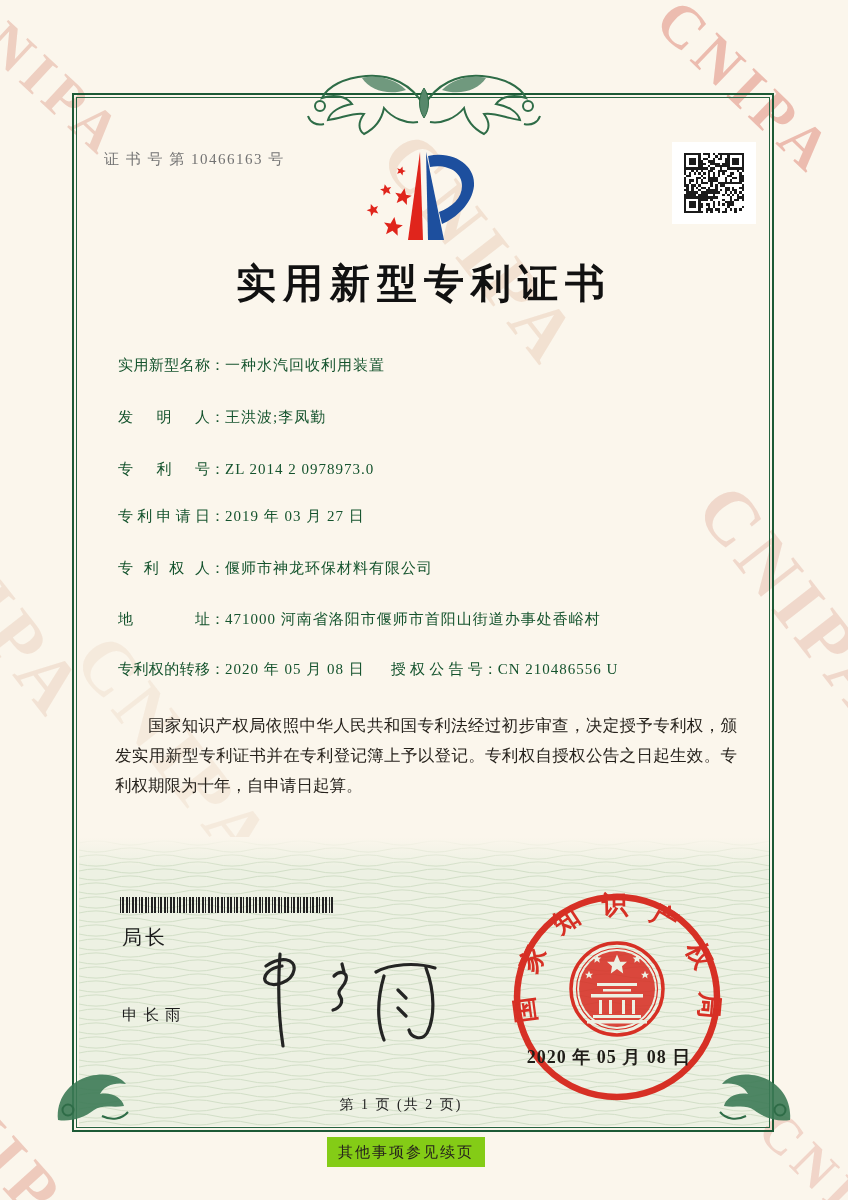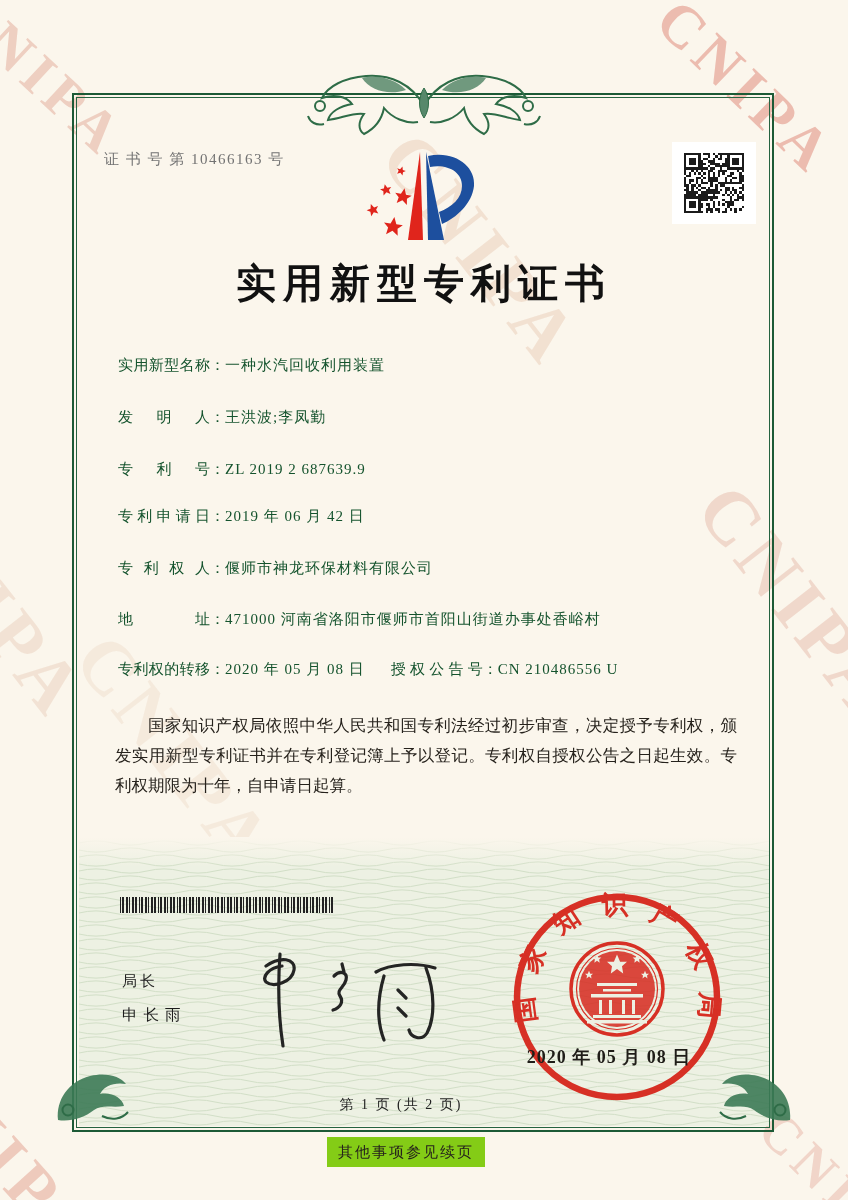--- a/index.html
+++ b/index.html
@@ -44,21 +44,21 @@
   .fvalue{letter-spacing:1px}
   .fr0{top:356px}.fr1{top:408px}.fr2{top:460px}.fr3{top:507px}.fr4{top:559px}.fr5{top:610px}
   #grant-row{top:660px}
   #grant-row .fvalue.first{display:inline-block;width:150px;margin-right:12px}
   
   #paras{position:absolute;left:103px;top:699px;width:646px;z-index:2;
          font-size:16.5px;line-height:30px;text-align:justify;color:#26221c}
   #paras p{margin:12px;text-indent:2em}
   
   #barcode{position:absolute;left:120px;top:897px;z-index:2}
-  #signer-title{position:absolute;left:122px;top:972px;font-size:15px;letter-spacing:3px;z-index:2}
+  #signer-title{position:absolute;left:122px;top:924px;font-size:20px;letter-spacing:3px;z-index:2}
   #signer-name{position:absolute;left:122px;top:1005px;font-size:15.5px;letter-spacing:6px;z-index:2}
   #signature{position:absolute;left:238px;top:942px;z-index:3}
   #seal{position:absolute;left:509px;top:889px;z-index:3;opacity:.95}
   #page-info{position:absolute;left:72px;width:658px;top:1096px;text-align:center;font-size:14px;
              letter-spacing:2px;z-index:2;color:#222}
   #footer-box{position:absolute;left:327px;top:1137px;width:158px;height:30px;background:#84cc16;
               z-index:2;text-align:center;font-size:15px;line-height:30px;letter-spacing:2px;color:#26221c}
 </style>
 </head>
 <body>
@@ -511,24 +511,24 @@
 
 <div id="title">实用新型专利证书</div>
 
 <div class="frow fr0">
   <span class="flabel">实用新型名称</span><span>：</span><span class="fvalue">一种水汽回收利用装置</span>
 </div>
 <div class="frow fr1">
   <span class="flabel">发明人</span><span>：</span><span class="fvalue">王洪波;李凤勤</span>
 </div>
 <div class="frow fr2">
-  <span class="flabel">专利号</span><span>：</span><span class="fvalue">ZL 2019 2 687639.9</span>
+  <span class="flabel">专利号</span><span>：</span><span class="fvalue">ZL 2014 2 0978973.0</span>
 </div>
 <div class="frow fr3">
-  <span class="flabel">专利申请日</span><span>：</span><span class="fvalue">2019 年 06 月 42 日</span>
+  <span class="flabel">专利申请日</span><span>：</span><span class="fvalue">2019 年 03 月 27 日</span>
 </div>
 <div class="frow fr4">
   <span class="flabel">专利权人</span><span>：</span><span class="fvalue">偃师市神龙环保材料有限公司</span>
 </div>
 <div class="frow fr5">
   <span class="flabel">地址</span><span>：</span><span class="fvalue">471000 河南省洛阳市偃师市首阳山街道办事处香峪村</span>
 </div>
 <div class="frow" id="grant-row">
   <span class="flabel">专利权的转移</span><span>：</span><span class="fvalue first">2020 年 05 月 08 日</span>
   <span class="flabel">授权公告号</span><span>：</span><span class="fvalue">CN 210486556 U</span>

